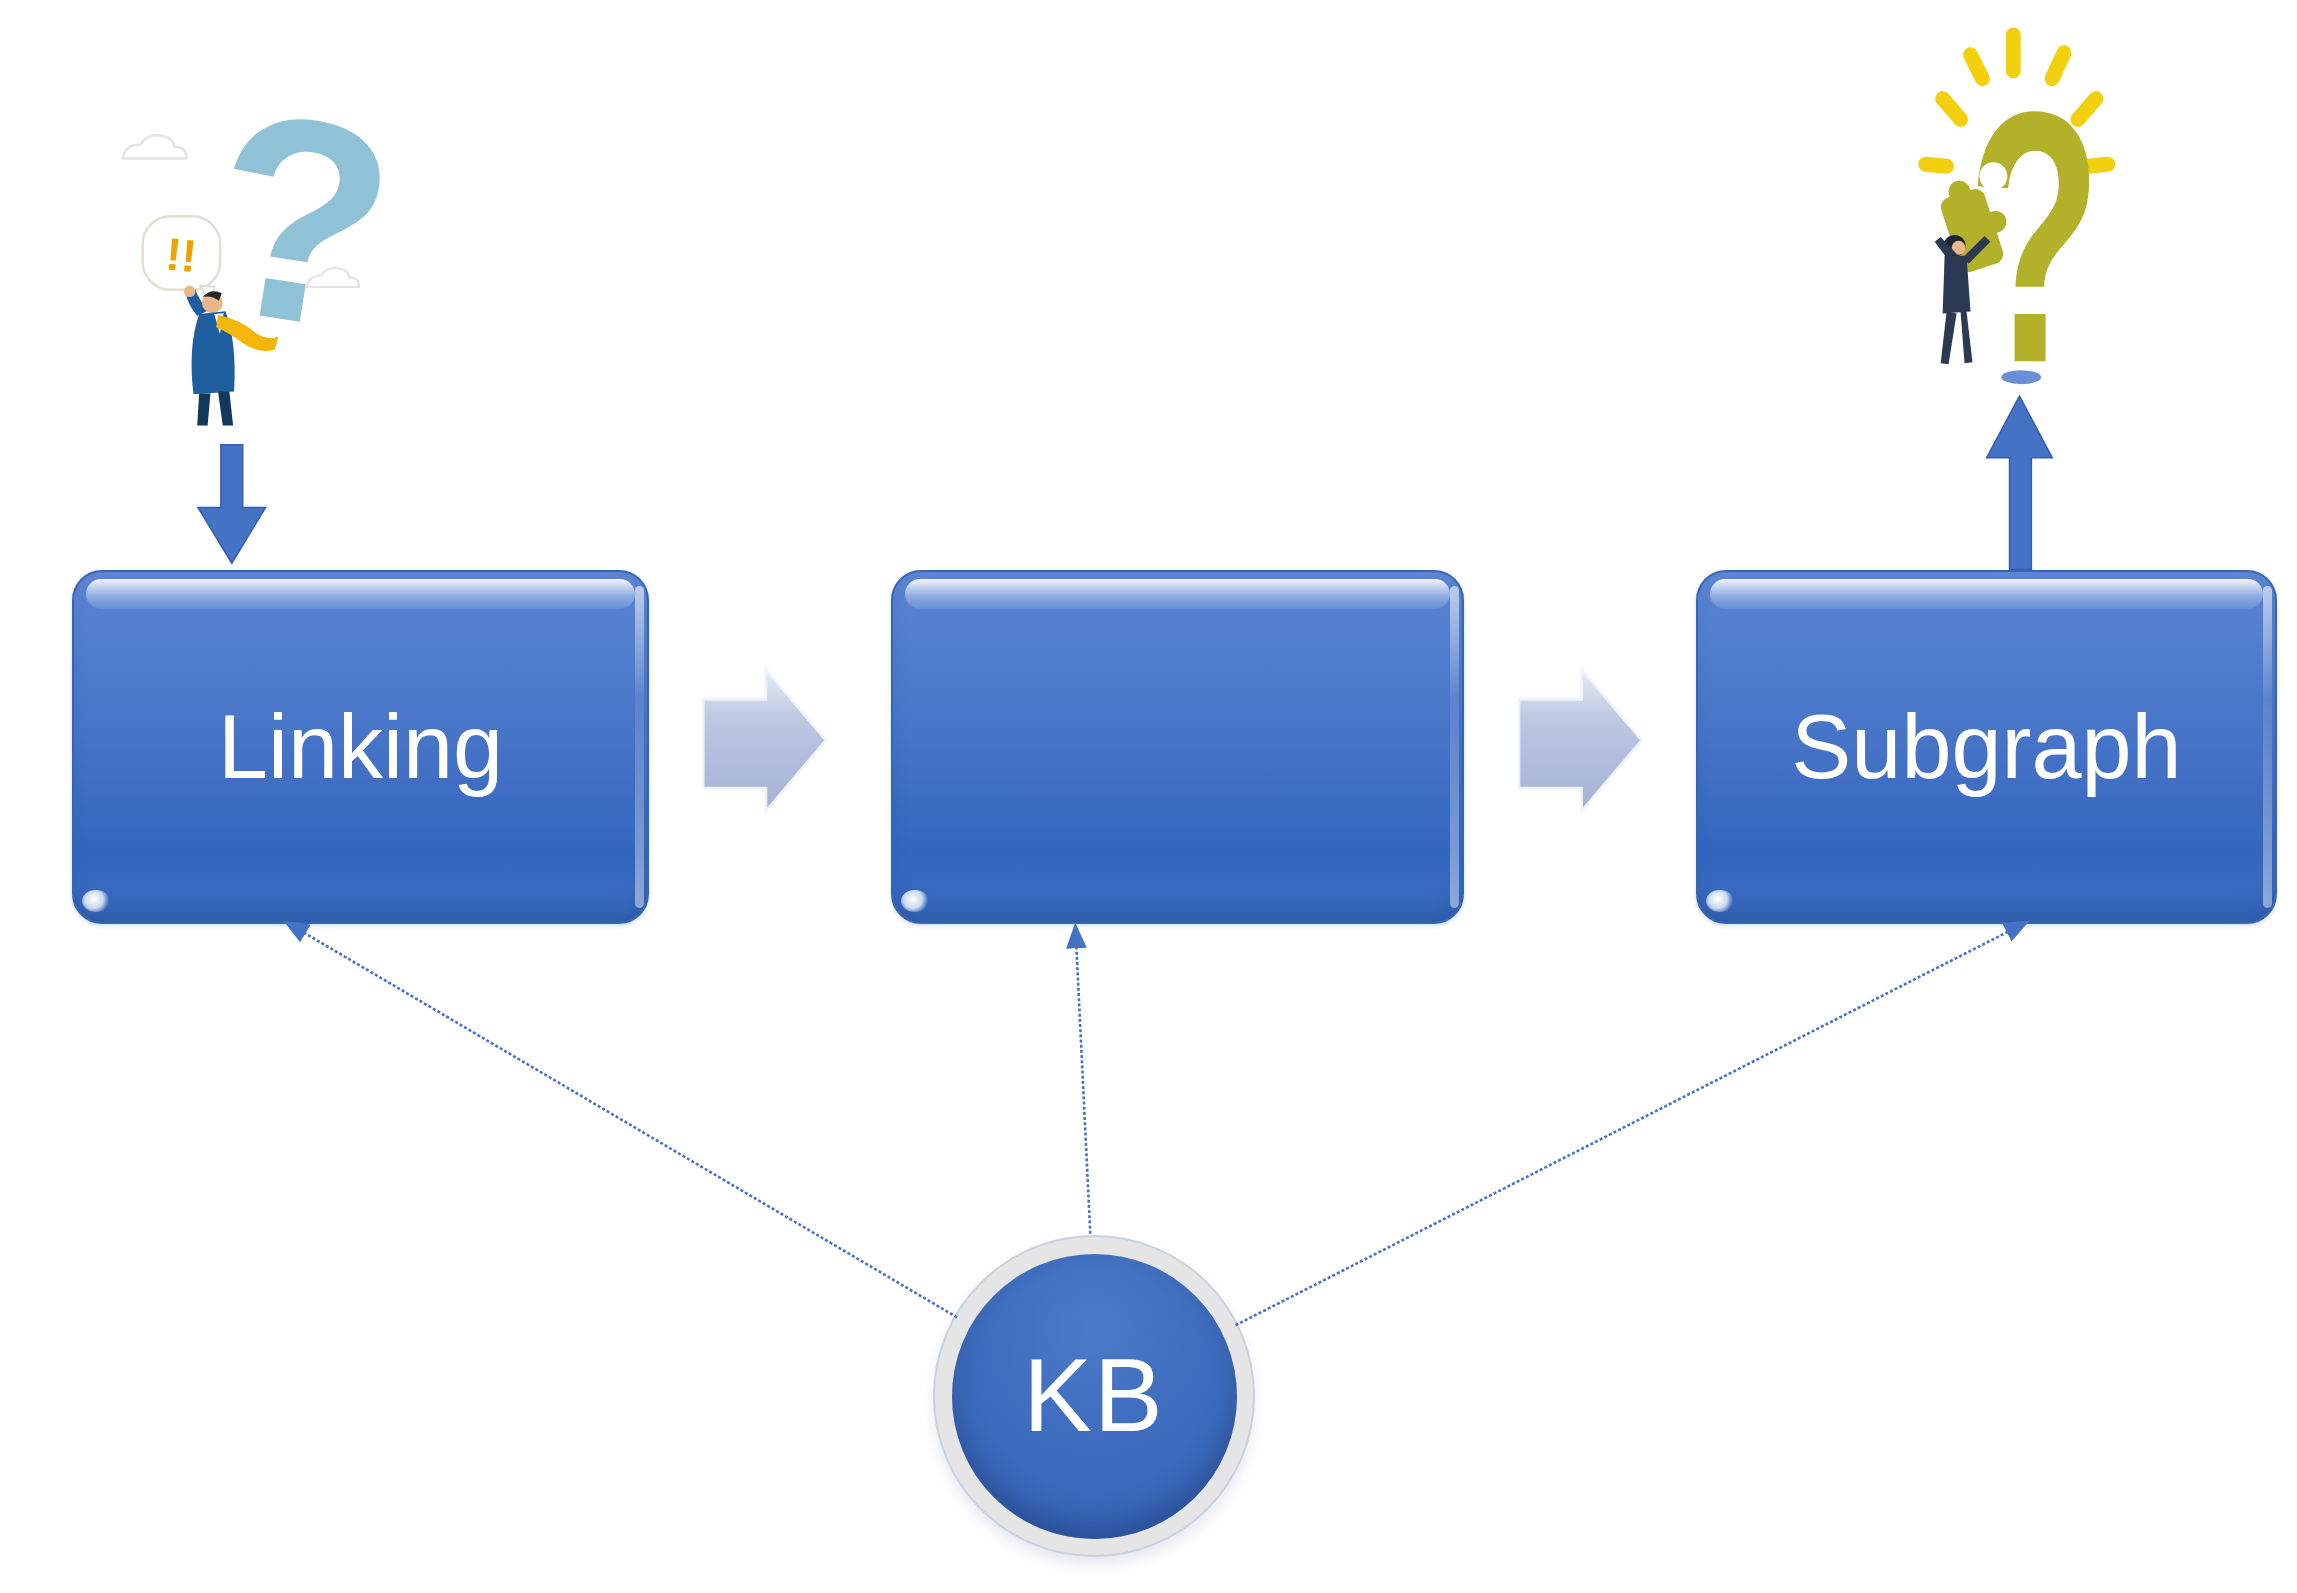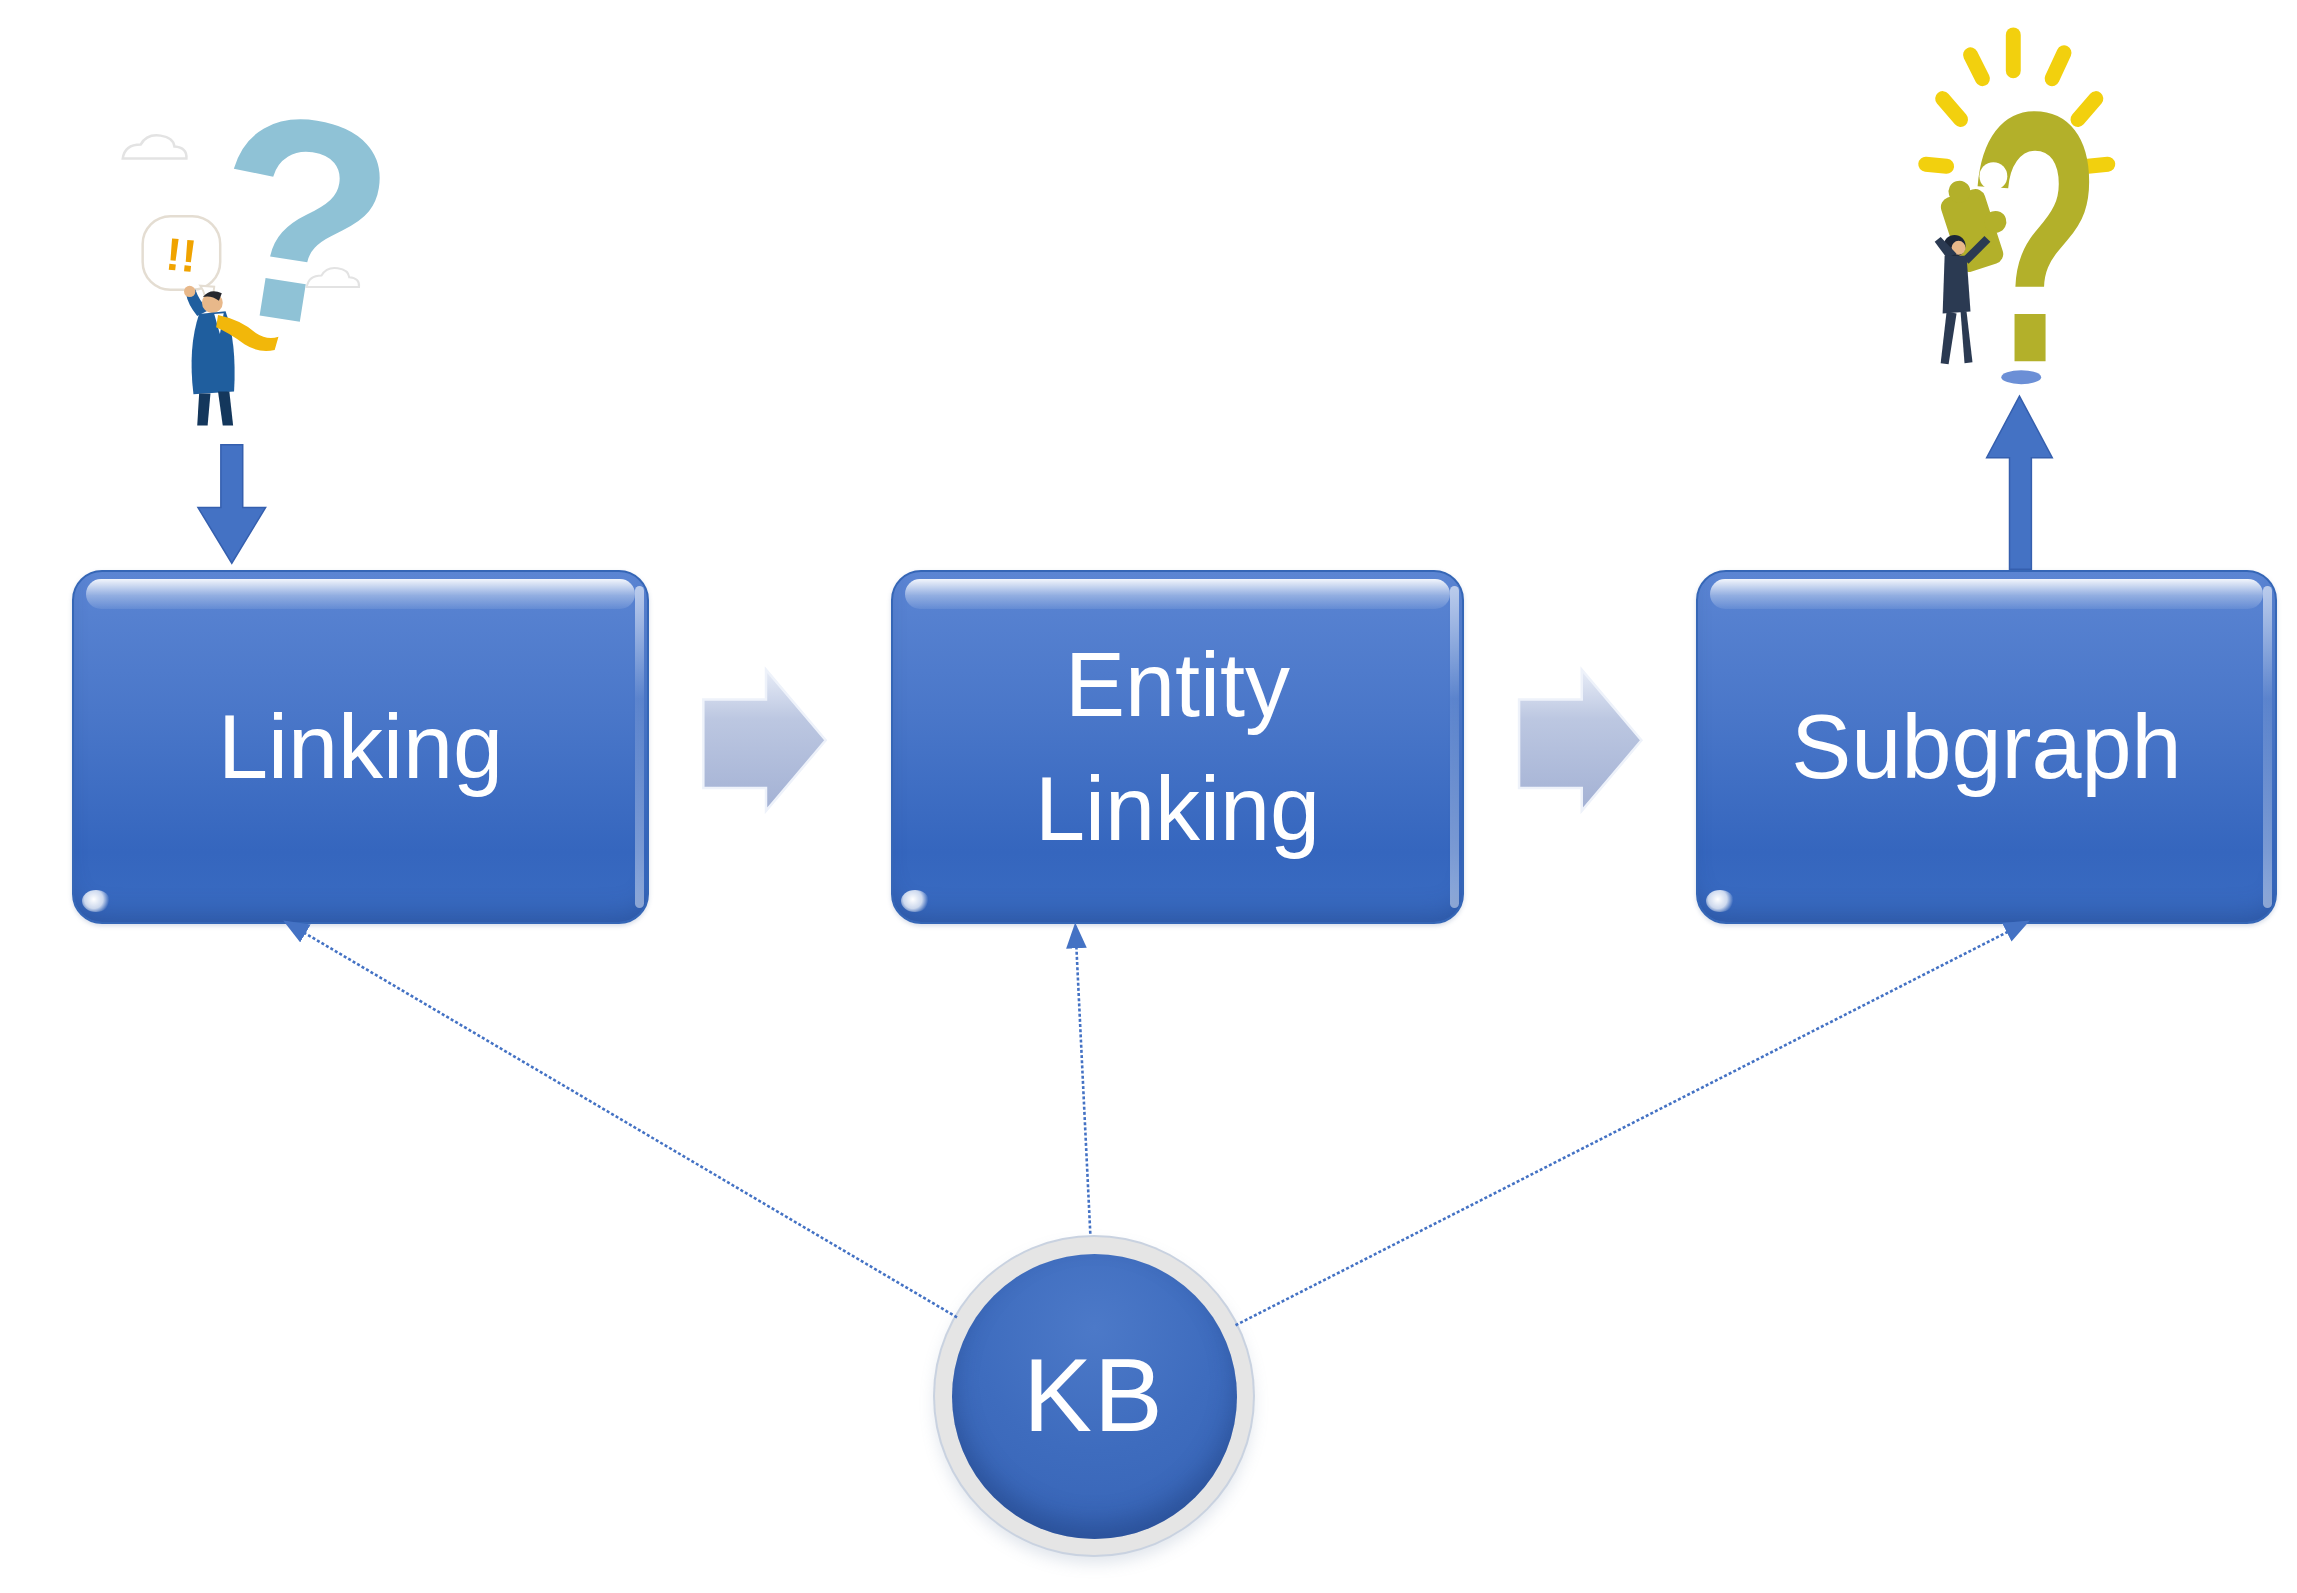--- a/index.html
+++ b/index.html
@@ -122,24 +122,20 @@
     <div class="corner-dot"></div>
     <div class="box-label">
       <span>Linking</span>
     </div>
   </div>
 
   <div class="box" style="left:891px;top:570px;width:569px;height:350px">
     <div class="gloss"></div>
     <div class="sliver"></div>
     <div class="corner-dot"></div>
-    <div class="box-label">
-      <span>Entity</span>
-      <span>Linking</span>
-    </div>
   </div>
 
   <div class="box" style="left:1696px;top:570px;width:577px;height:350px">
     <div class="gloss"></div>
     <div class="sliver"></div>
     <div class="corner-dot"></div>
     <div class="box-label">
       <span>Subgraph</span>
     </div>
   </div>

